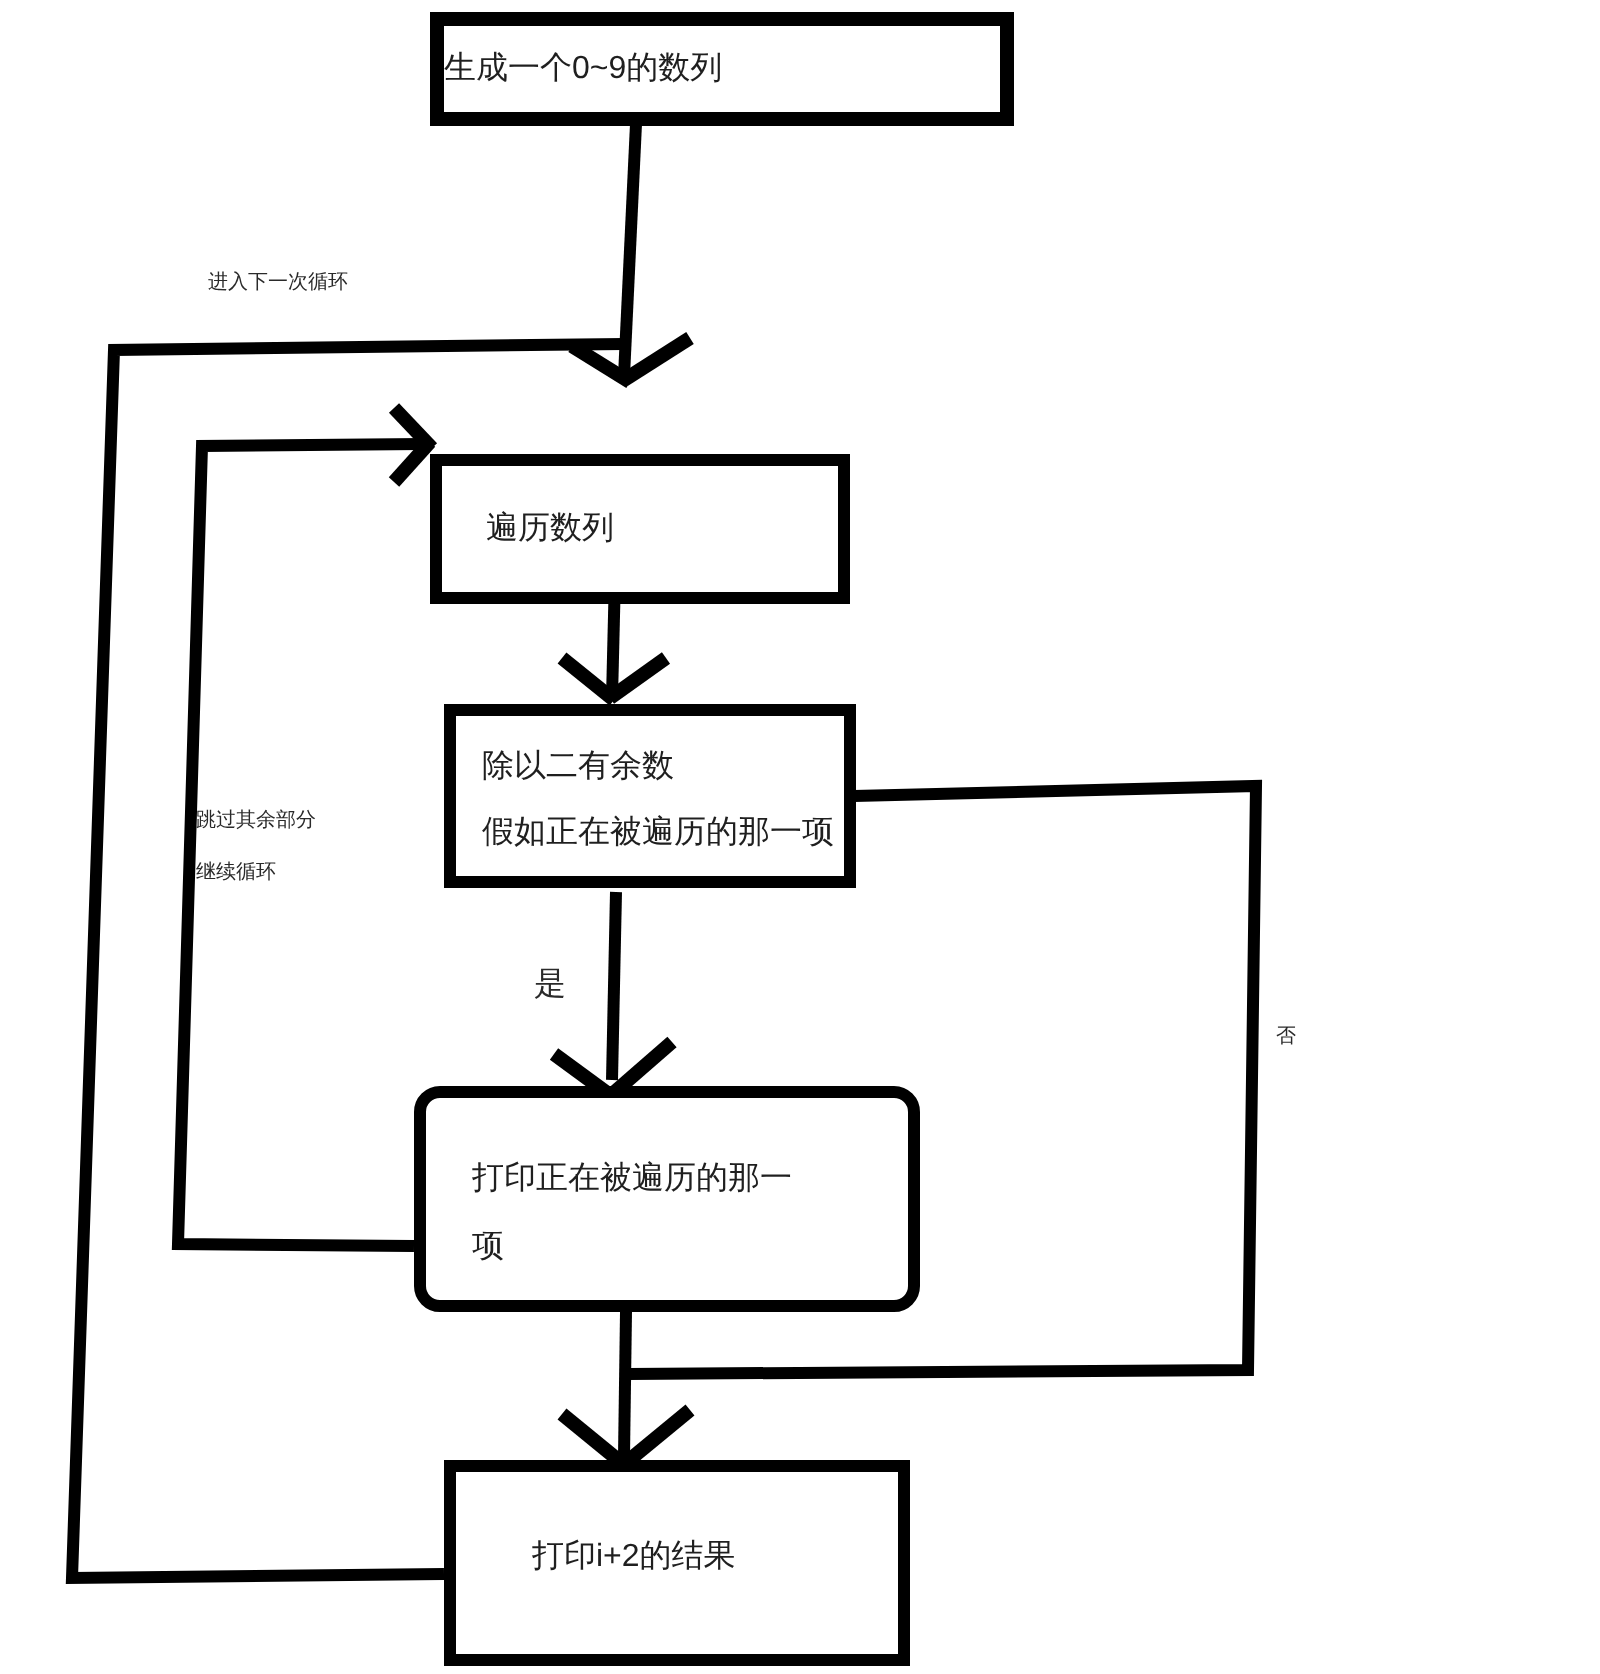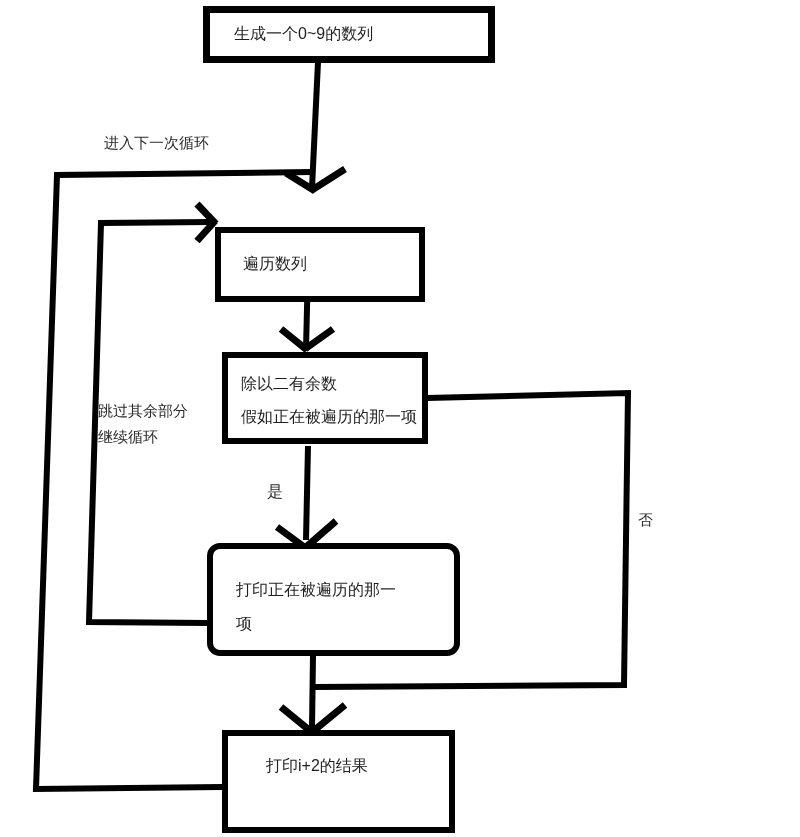--- a/index.html
+++ b/index.html
@@ -37,21 +37,21 @@
     background: #ffffff;
     font-size: 16px;
     color: #1f1f1f;
   }
   .node.flex-center {
     display: flex;
     align-items: center;
   }
   .floating-label {
     position: absolute;
-    font-size: 15px;
+    font-size: 10px;
     color: #2a2a2a;
     white-space: nowrap;
   }
 </style>
 </head>
 <body>
 
 <div class="canvas">
 
   <svg class="edges-svg" viewBox="0 0 800 837" aria-hidden="true">
@@ -75,39 +75,39 @@
     <line class="wing" x1="277" y1="527" x2="307" y2="549"></line>
     <line class="wing" x1="336" y1="521" x2="305" y2="548"></line>
 
     <polyline class="stem" points="427,398 628,393 624,685 314,687"></polyline>
 
     <polyline class="stem" points="313,656 312,728"></polyline>
     <line class="wing" x1="281" y1="707" x2="314" y2="734"></line>
     <line class="wing" x1="345" y1="705" x2="311" y2="733"></line>
   </svg>
 
-  <div class="node flex-center" style="left:203px; top:6px; width:292px; height:57px; border-width:7px; padding-left:24px;">
+  <div class="node flex-center" style="left:215px; top:6px; width:292px; height:57px; border-width:7px; padding-left:0;">
     <span>生成一个0~9的数列</span>
   </div>
 
   <div class="node flex-center" style="left:215px; top:192px; width:210px; height:75px; padding-left:22px;margin-top:35px;">
     <span>遍历数列</span>
   </div>
 
   <div class="node" style="left:222px; top:352px; width:206px; height:92px; padding:9px 0 0 13px; line-height:33px;">
     <div>除以二有余数</div>
     <div>假如正在被遍历的那一项</div>
   </div>
 
   <div class="node" style="left:207px; top:543px; width:253px; height:113px; padding:24px 0 0 23px; line-height:34px;border-radius:13px;">
     <div>打印正在被遍历的那一</div>
     <div>项</div>
   </div>
 
-  <div class="node" style="left:222px; top:730px; width:233px; height:103px; padding:20px 0 0 38px;">
+  <div class="node" style="left:222px; top:730px; width:233px; height:103px; padding:32px 0 0 38px;">
     <span>打印i+2的结果</span>
   </div>
 
   <div class="floating-label" style="left:104px; top:134px;">进入下一次循环</div>
 
   <div class="floating-label" style="left:98px; top:398px; line-height:26px;">
     <div>跳过其余部分</div>
     <div>继续循环</div>
   </div>
 

